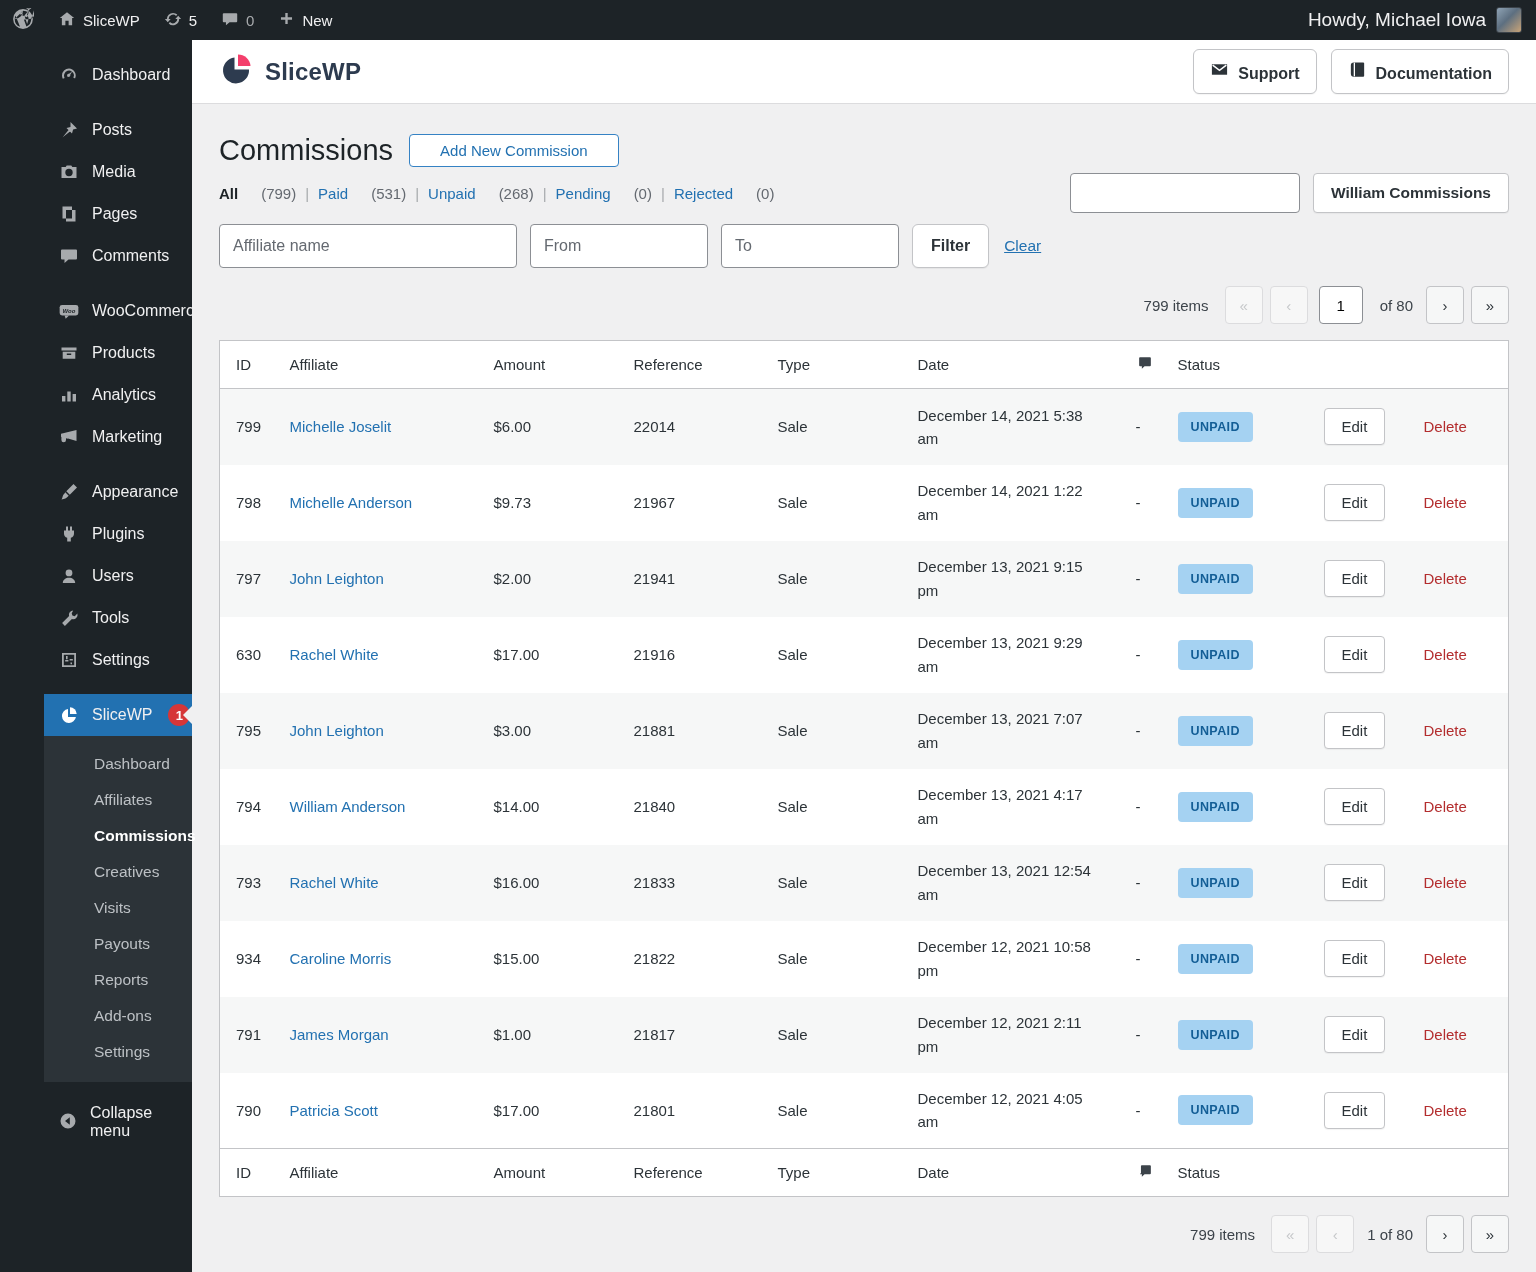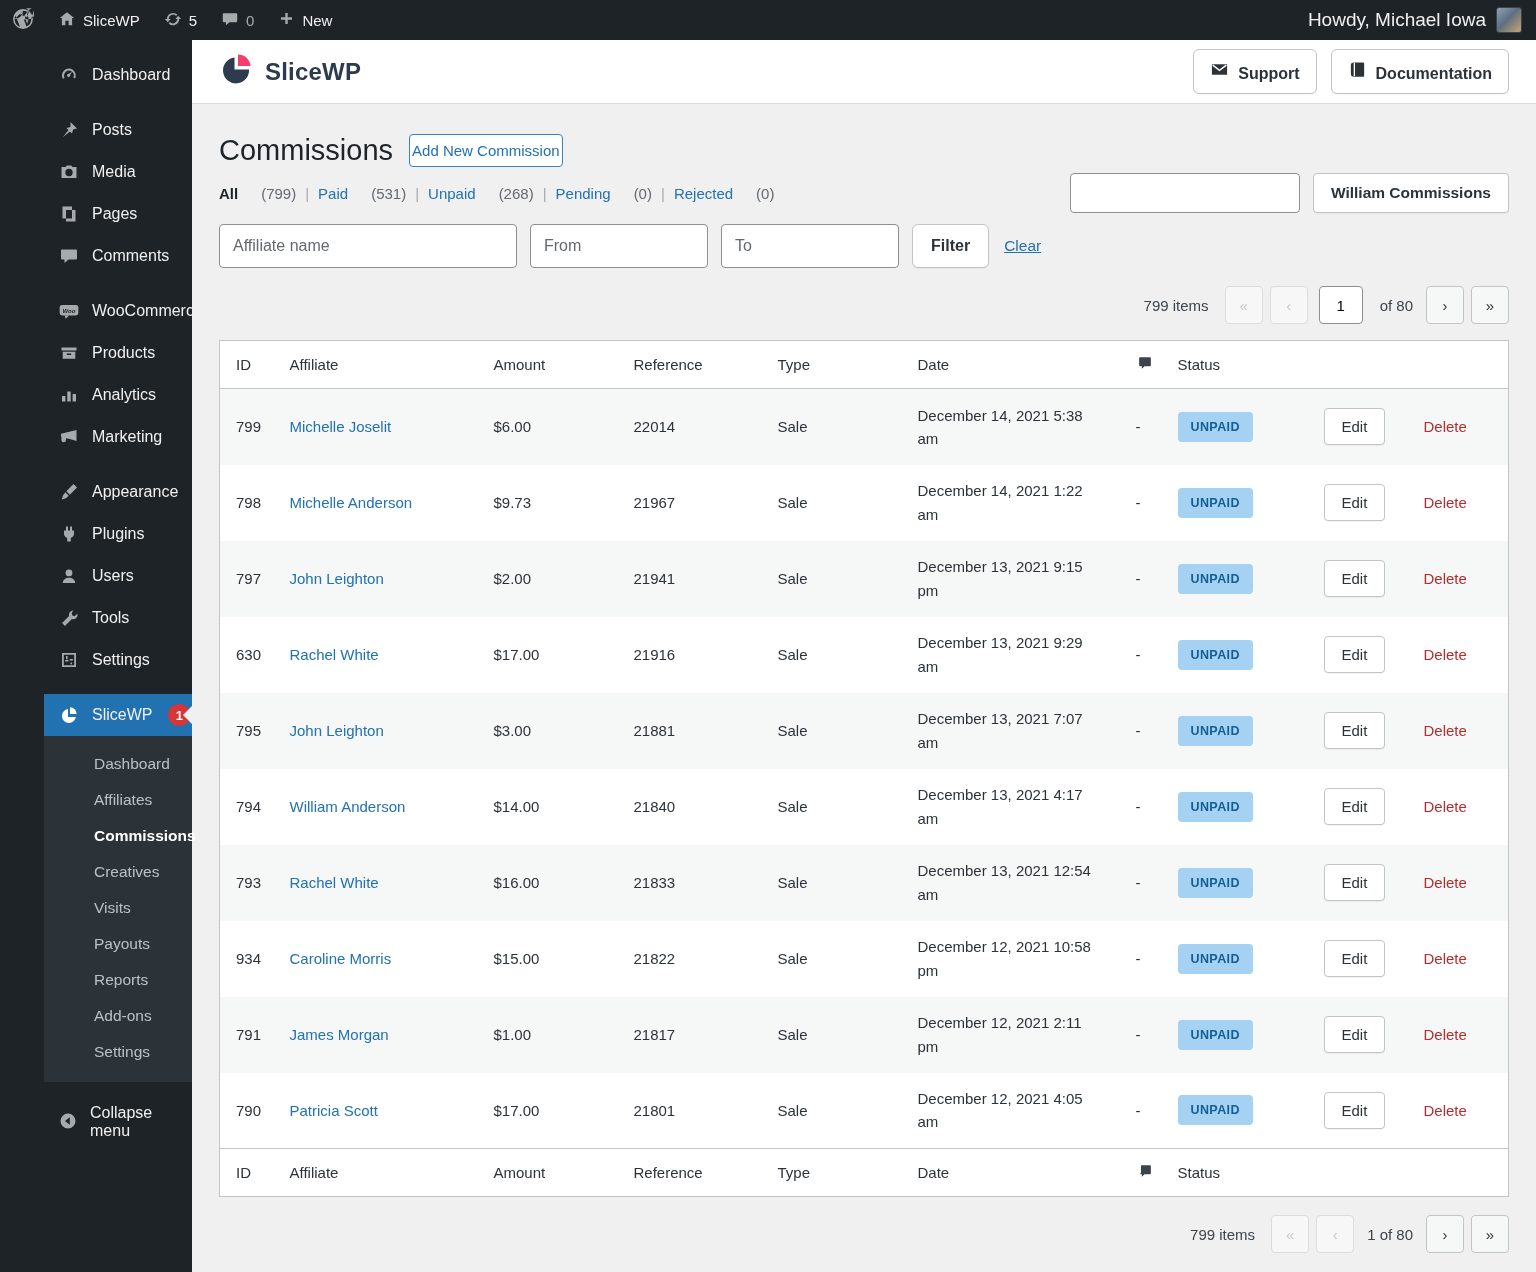--- a/index.html
+++ b/index.html
@@ -38,21 +38,21 @@
   .plugin-header { height:64px; background:#ffffff; border-bottom:1px solid #dcdcde; display:flex; align-items:center; justify-content:space-between; padding:0 27px; }
   .brand { display:flex; align-items:center; gap:10px; }
   .brand-name { font-size:24px; font-weight:700; color:#2d3b4f; letter-spacing:.2px; }
   .hdr-actions { display:flex; gap:14px; }
   .hdr-btn { display:flex; align-items:flex-end; gap:9px; background:#fff; border:1px solid #c3c4c7; border-radius:6px; padding:10px 16px; font-size:16px; font-weight:600; color:#2c3338; cursor:pointer; font-family:inherit; box-shadow:0 1px 1px rgba(0,0,0,.04); }
   .hdr-btn svg { fill:#2c3338; }
 
   .content { padding:0 27px 20px; }
   .title-row { display:flex; align-items:center; margin-top:30px; }
   .page-title { font-size:29px; font-weight:400; color:#1d2327; }
-  .add-new-btn { margin-left:16px; background:#fff; border:1px solid #3582c4; border-radius:4px; color:#2271b1; font-size:15px; padding:7px 2px; cursor:pointer; font-family:inherit; }
+  .add-new-btn { margin-left:16px; background:#fff; border:1px solid #3582c4; border-radius:4px; color:#2271b1; font-size:15px; padding:7px 30px; cursor:pointer; font-family:inherit; }
 
   .toolbar-zone { position:relative; }
   .views { list-style:none; display:flex; align-items:center; margin-top:18px; font-size:15px; flex-wrap:wrap; }
   .views li { display:flex; align-items:center; }
   .views .sep { color:#a7aaad; margin:0 9px; }
   .views a { color:#2271b1; }
   .views .current-view { color:#1d2327; font-weight:700; }
   .views .count { color:#646970; margin-left:23px; }
 
   .search-box { position:absolute; right:0; top:-12px; display:flex; gap:13px; }

